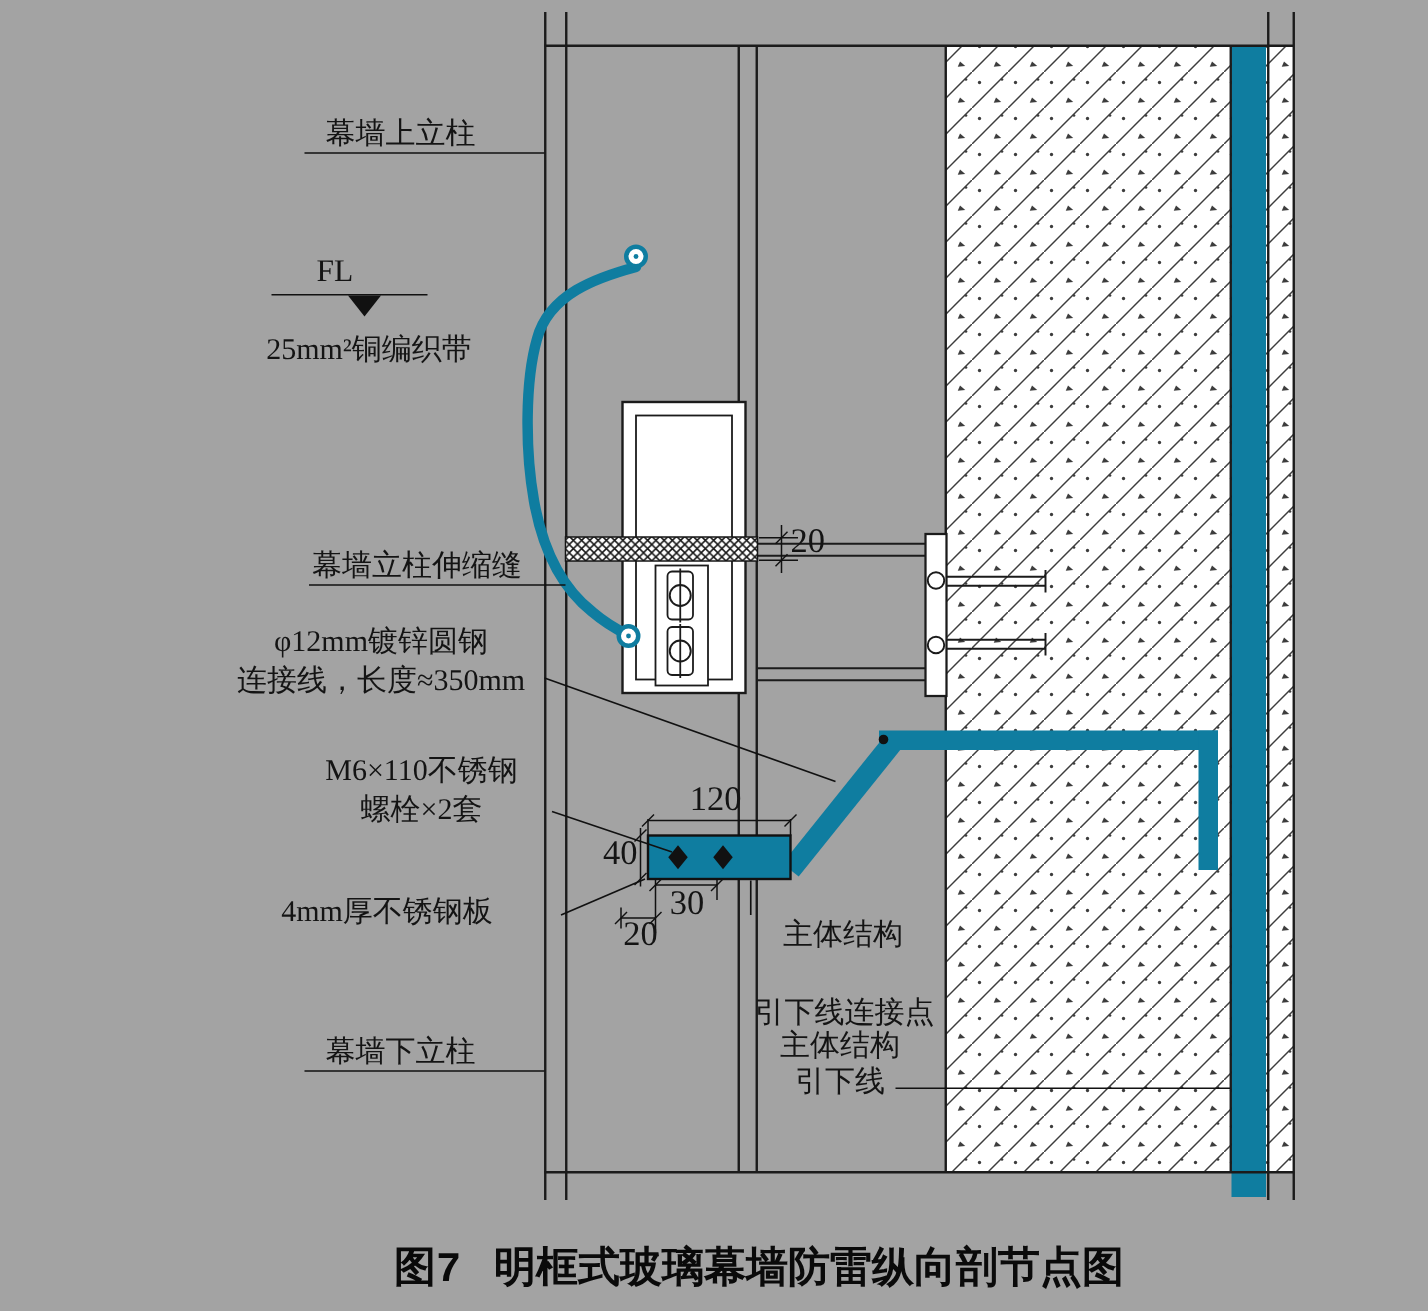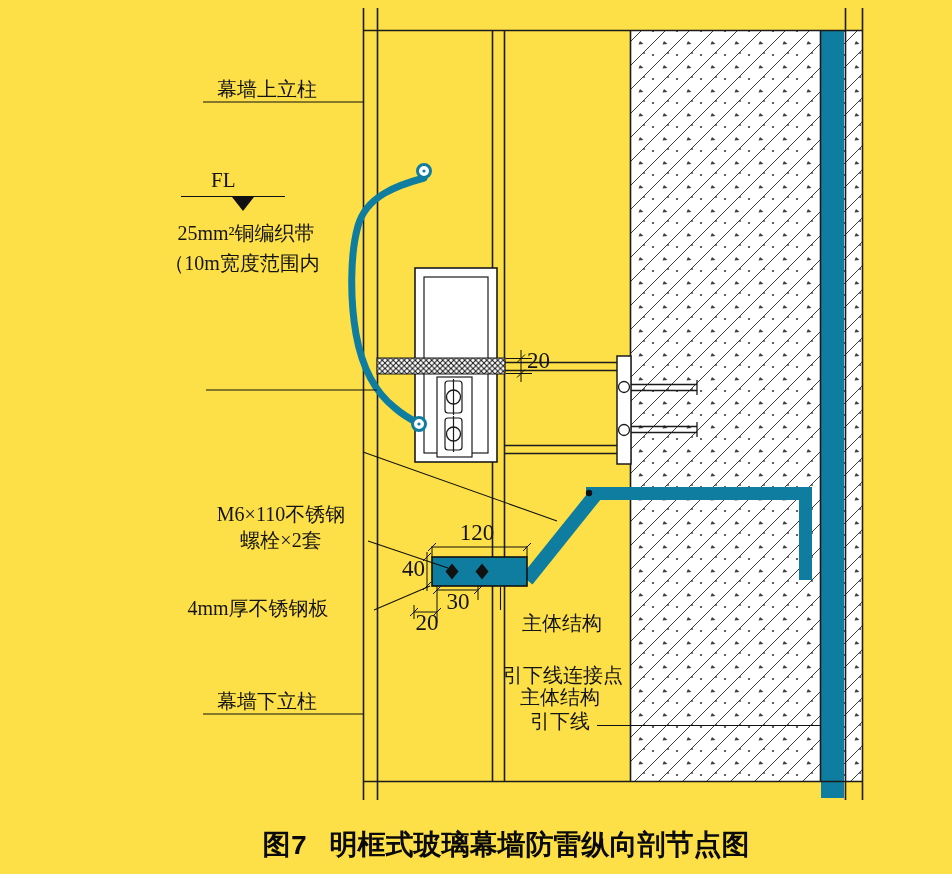--- a/index.html
+++ b/index.html
@@ -1,18 +1,18 @@
 <!DOCTYPE html>
 <html style="--teal: #0f7da0; --line: #1b1b1b; --text: #141414;"><head>
 <meta charset="utf-8">
 <style>
   :root { --teal:#0f7da0; --line:#1b1b1b; --text:#141414; }
   html,body { margin:0; padding:0; background:#ffffff; }
   .stage {
-    position:relative; width:952px; height:874px; background:#fde047;
+    position:relative; width:952px; height:874px; background:#a3a3a3;
     overflow:hidden; font-family:"Liberation Serif","DejaVu Serif",serif;
   }
   .stage svg { position:absolute; left:0; top:0; }
   .lbl {
     position:absolute; font-size:20px; color:var(--text,#141414);
     white-space:nowrap; line-height:24px;
   }
   .ctr { transform:translateX(-50%); }
   .dim {
     position:absolute; font-size:23px; color:var(--text,#141414);
@@ -158,23 +158,25 @@
       <line x1="203" y1="714" x2="363" y2="714"></line>
       <line x1="500.5" y1="587" x2="500.5" y2="610"></line>
       <line x1="597" y1="725.5" x2="820" y2="725.5"></line>
     </g>
   </svg>
 
   <div class="lbl ctr" style="left:267px; top:77px;">幕墙上立柱</div>
   <div class="lbl" style="left:211px; top:168px; font-size:21px;">FL</div>
 
   <div class="lbl ctr" style="left:246px; top:221px;">25mm²铜编织带</div>
-  <div class="lbl ctr" style="left:242px; top:251px;">（10m宽度范围内</div>
 
+  <div class="lbl ctr" style="left:278px; top:365px;">幕墙立柱伸缩缝</div>
 
+  <div class="lbl ctr" style="left:254px; top:416px;">φ12mm镀锌圆钢</div>
+  <div class="lbl ctr" style="left:254px; top:442px;">连接线，长度≈350mm</div>
 
   <div class="lbl ctr" style="left:281px; top:502px;">M6×110不锈钢</div>
   <div class="lbl ctr" style="left:281px; top:528px;">螺栓×2套</div>
 
   <div class="lbl ctr" style="left:258px; top:596px;text-align:center;">4mm厚不锈钢板</div>
 
   <div class="lbl ctr" style="left:267px; top:689px;">幕墙下立柱</div>
 
   <div class="lbl ctr" style="left:562px; top:611px;">主体结构</div>
   <div class="lbl ctr" style="left:563px; top:635px;margin-top:28px;">引下线连接点</div>

